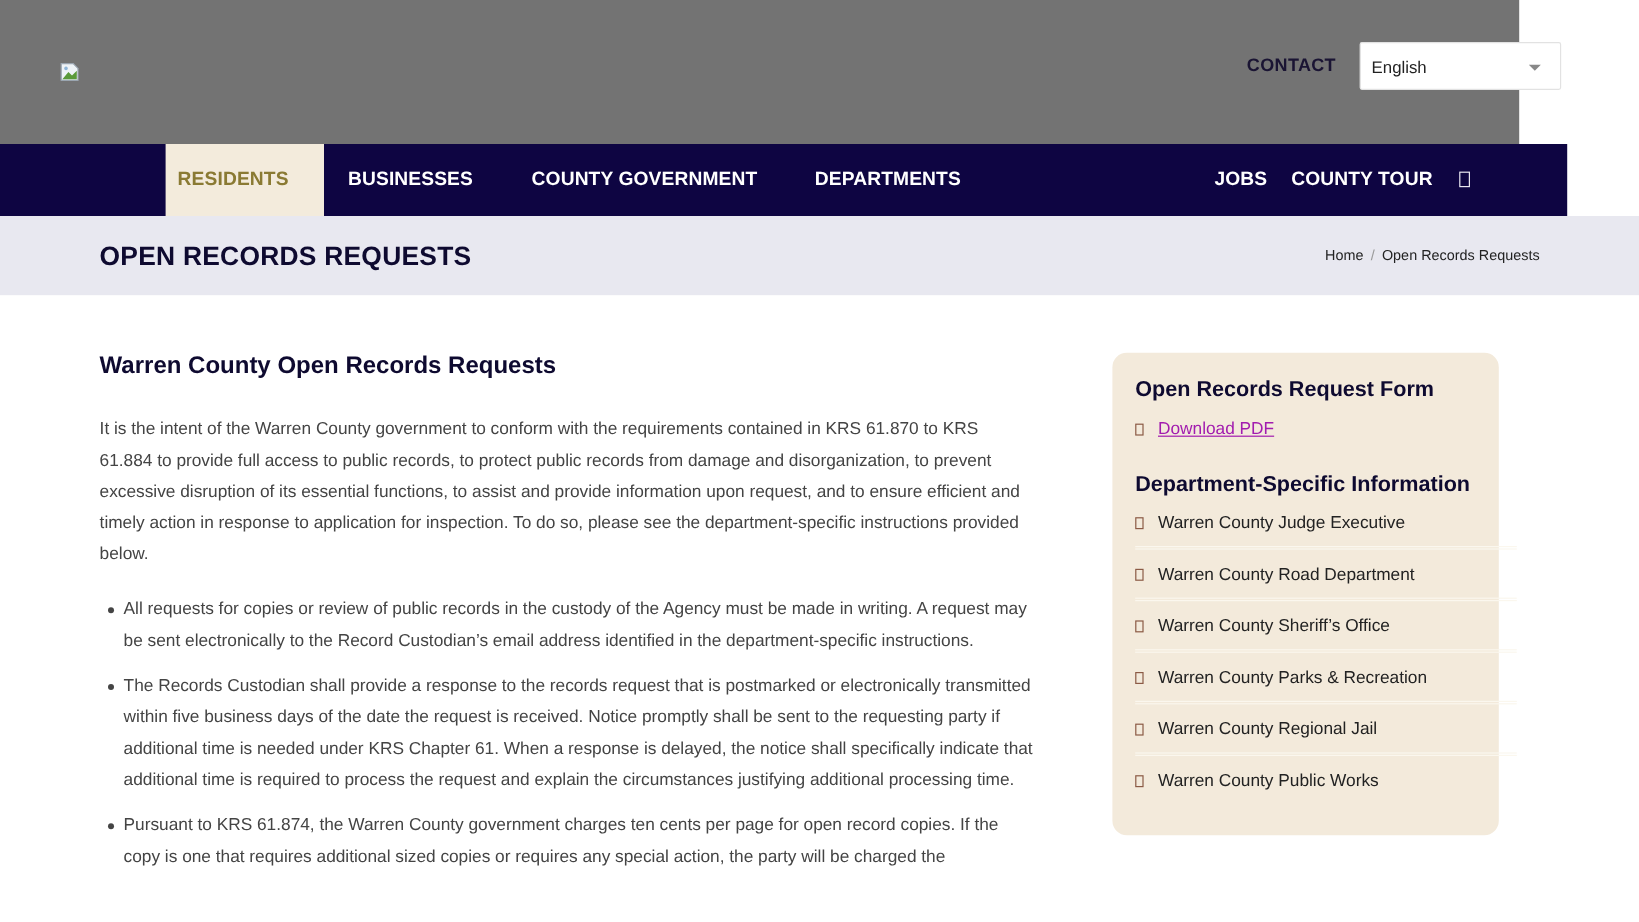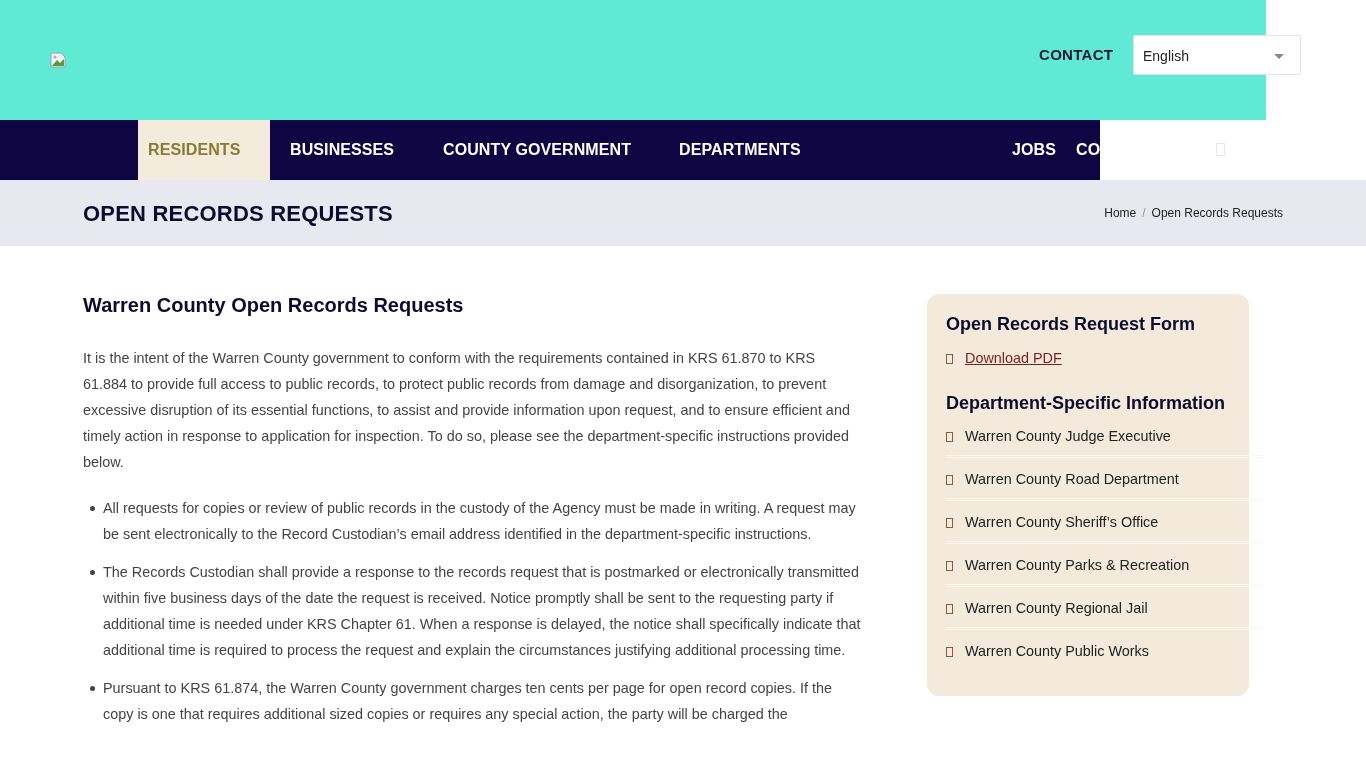--- a/index.html
+++ b/index.html
@@ -1,29 +1,29 @@
 <!DOCTYPE html>
 <html><head>
 <meta charset="utf-8">
 <style>
   * { box-sizing: border-box; margin: 0; padding: 0; }
   html, body { width: 1366px; height: 768px; overflow: hidden; background: #ffffff; }
   body { font-family: "Liberation Sans", sans-serif; color: #333; position: relative; }
 
   
-  .top-header { position: absolute; left: 0; top: 0; width: 1266px; height: 120px; background: #5eead4; }
+  .top-header { position: absolute; left: 0; top: 0; width: 1266px; height: 120px; background: #737373; }
   .logo { position: absolute; left: 50px; top: 52px; width: 16px; height: 16px; }
   .logo svg { display: block; }
   .contact-link { position: absolute; left: 1039px; top: 46px; font-size: 15px; font-weight: bold; color: #1a1433; letter-spacing: 0.3px; text-decoration: none; }
   .lang-select { position: absolute; left: 1133px; top: 35px; width: 168px; height: 40px; border: 1px solid #e2e2e2; background: #fff; border-radius: 2px; }
   .lang-select .val { position: absolute; left: 9px; top: 12px; font-size: 14px; color: #222; }
   .lang-select .caret { position: absolute; right: 16px; top: 18px; width: 0; height: 0; border-left: 5px solid transparent; border-right: 5px solid transparent; border-top: 5px solid #888; }
 
   
-  .main-nav { position: absolute; left: 0; top: 120px; width: 1100px; height: 60px; background: #0e0542; }
+  .main-nav { position: absolute; left: 0; top: 120px; width: 1306px; height: 60px; background: #0e0542; }
   .nav-item { position: absolute; top: 0; height: 60px; line-height: 60px; font-size: 16px; font-weight: bold; color: #ffffff; letter-spacing: 0.1px; white-space: nowrap; cursor: pointer; }
   .nav-item.active { background: #f3ebdc; color: #8a7a33; padding: 0 10px; }
   .search-icon { position: absolute; left: 1216px; top: 143px; width: 9px; height: 13px; border: 1.5px solid #e8e6f0; }
 
   
   .title-bar { position: absolute; left: 0; top: 180px; width: 1366px; height: 66px; background: #e8e8f0; }
   .page-title { position: absolute; left: 83px; top: 21px; font-size: 22px; font-weight: bold; color: #0e0a30; letter-spacing: 0.2px; }
   .breadcrumb { position: absolute; right: 83px; top: 26px; font-size: 12px; color: #222; }
   .breadcrumb .sep { color: #999; margin: 0 6px; }
   .breadcrumb a { color: #222; text-decoration: none; }
@@ -34,21 +34,21 @@
   .content p { font-size: 14.4px; line-height: 26px; color: #444; margin-bottom: 20px; }
   .content ul { list-style: none; margin-left: 20px; }
   .content li { position: relative; font-size: 14.4px; line-height: 26px; color: #444; margin-bottom: 12px; }
   .content li::before { content: ""; position: absolute; left: -13px; top: 11px; width: 5px; height: 5px; border-radius: 50%; background: #444; }
 
   
   .sidebar { position: absolute; left: 927px; top: 294px; width: 322px; height: 402px; background: #f3eadb; border-radius: 12px; padding: 0 19px; }
   .sidebar h3 { font-size: 18px; font-weight: bold; color: #0e0a30; }
   .sidebar .h-form { position: absolute; left: 19px; top: 20px; }
   .sidebar .dl-row { position: absolute; left: 19px; top: 56px; font-size: 14.4px; }
-  .sidebar .dl-row a { color: #7f1d1d; text-decoration: underline; }
+  .sidebar .dl-row a { color: #a21caf; text-decoration: underline; }
   .sidebar .h-dept { position: absolute; left: 19px; top: 99px; }
   .doc-icon { display: inline-block; width: 7px; height: 10px; border: 1px solid #8b5a45; margin-right: 12px; vertical-align: -1px; }
   .dept-list { position: absolute; left: 19px; top: 121px; width: 318px; list-style: none; }
   .dept-list li { height: 43px; line-height: 43px; font-size: 14.4px; color: #222; border-bottom: 3px double #fbf7ee; }
   .dept-list li:last-child { border-bottom: none; }
   .dept-list a { color: #222; text-decoration: none; }
 </style>
 </head>
 <body>
 

